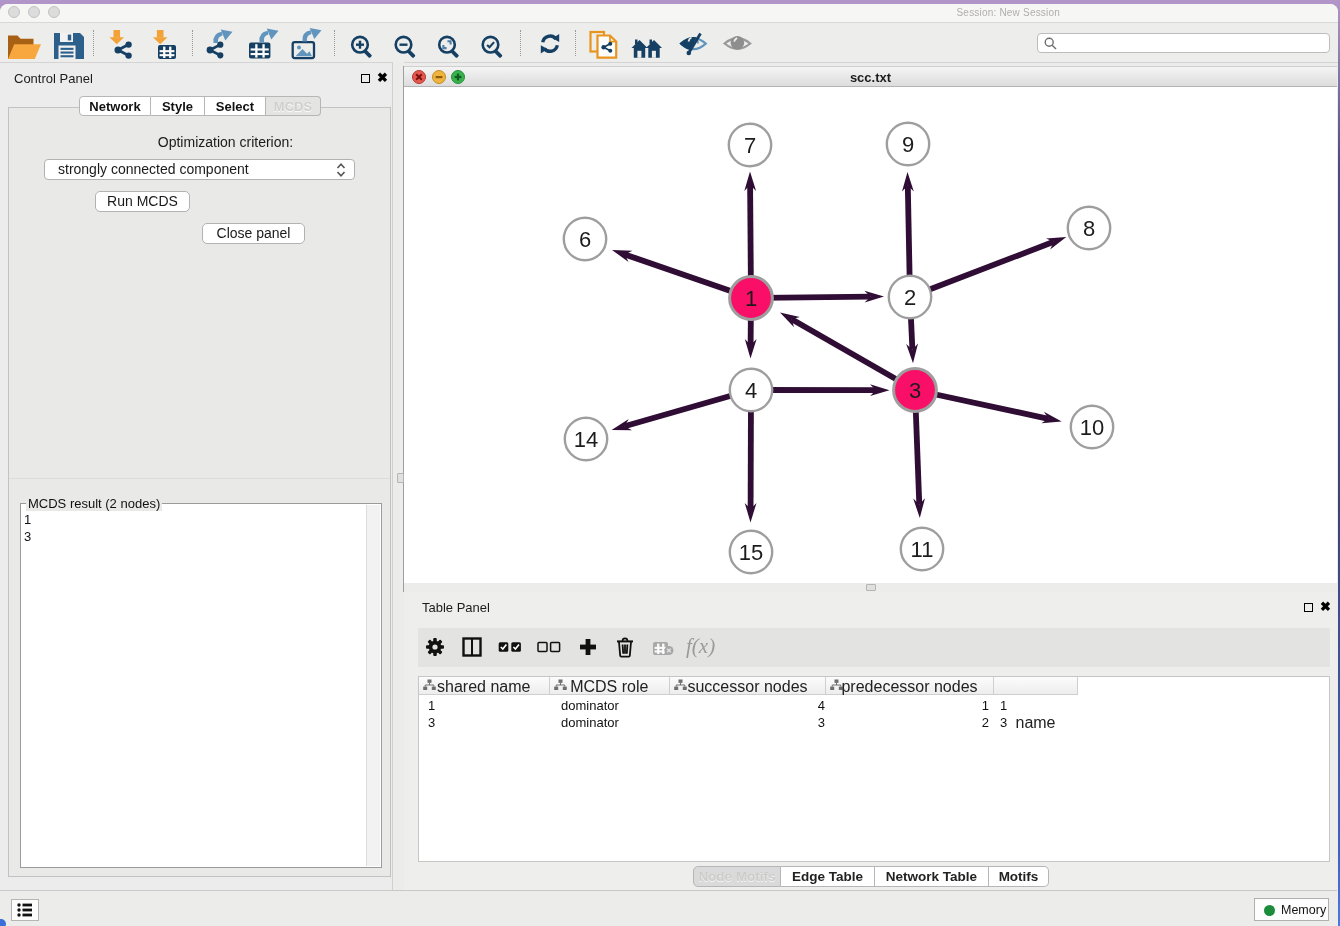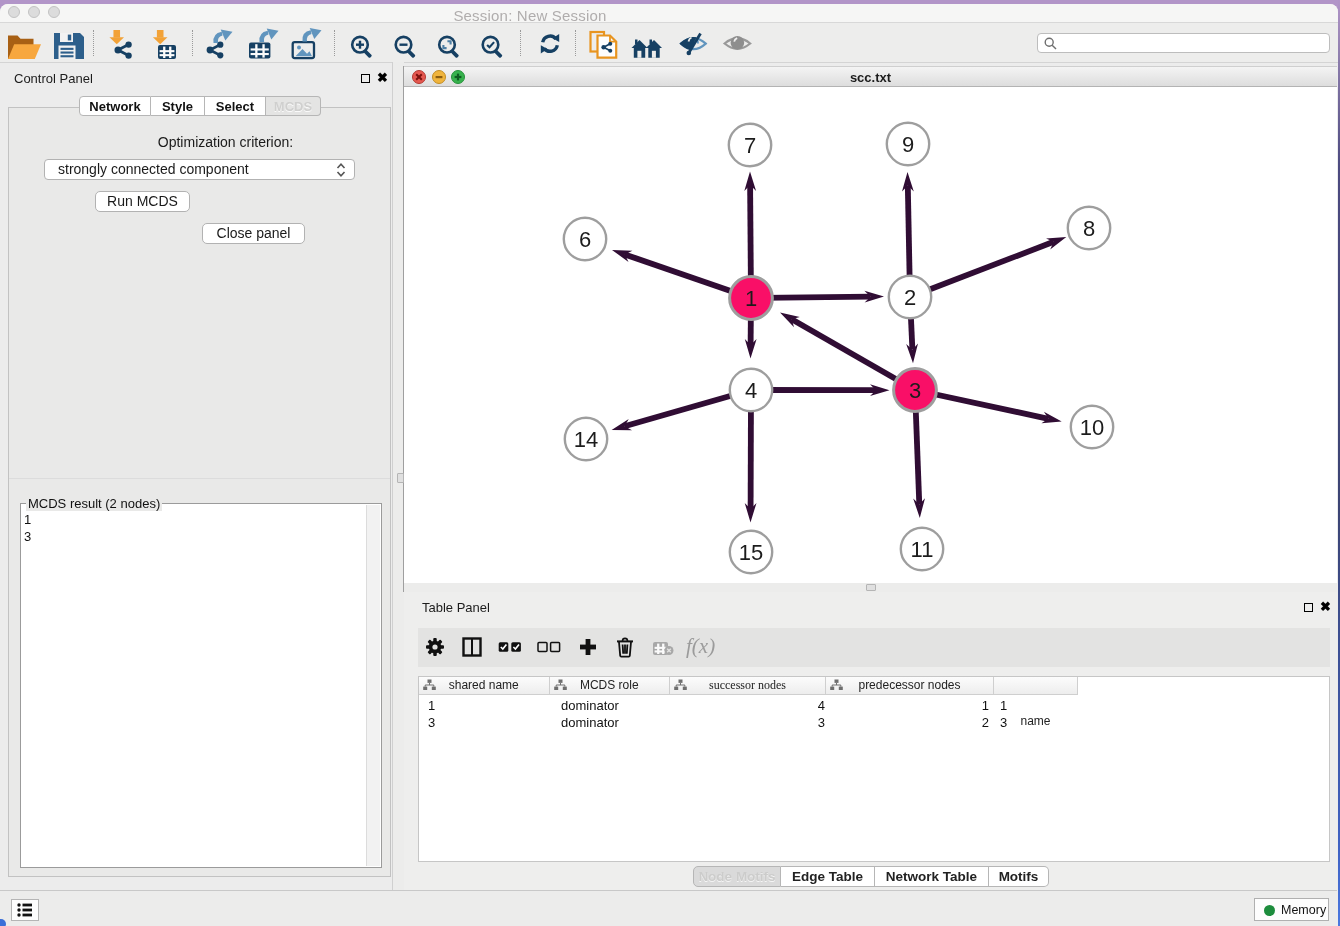--- a/index.html
+++ b/index.html
@@ -2,21 +2,21 @@
 <html><head>
 <meta charset="utf-8">
 <style>
 * { margin:0; padding:0; box-sizing:border-box; }
 html,body { width:1340px; height:926px; overflow:hidden; }
 body { font-family:"Liberation Sans", sans-serif; background:#b295c8; position:relative; -webkit-font-smoothing:antialiased; }
 .abs { position:absolute; }
 .win { left:0; top:4px; width:1338px; height:922px; background:#ececec; border-radius:8px 8px 0 0; }
 .titlebar { left:0; top:0; width:1338px; height:19px; background:#f6f6f5; border-radius:8px 8px 0 0; border-bottom:1px solid #d8d8d8;}
 .tl { width:12px; height:12px; border-radius:50%; top:2px; background:#dcdcdc; border:1px solid #c3c3c3; }
-.wtitle { top:3px; left:0; width:1060px; text-align:center; font-size:15px; color:#b0adad; letter-spacing:0.2px;}
+.wtitle { top:3px; left:0; width:1060px; text-align:right; font-size:10px; color:#b0adad; letter-spacing:0.2px;}
 .toolbar { left:0; top:19px; width:1338px; height:40px; background:#ededec; border-bottom:1px solid #d4d4d4; }
 .tsep { top:7px; width:0px; height:26px; border-left:1px dotted #9a9a9a; }
 .search { left:1037px; top:10px; width:293px; height:20px; background:#fff; border:1px solid #bdbdbd; border-radius:4px; }
 
 .cptitle { left:14px; top:67px; font-size:13px; color:#1c1c1c; }
 .cpbody { left:8px; top:103px; width:383px; height:770px; background:#e9e9e8; border:1px solid #c2c2c2; }
 .tab { top:92px; height:20px; background:#fff; border:1px solid #b6b6b6; font-size:13px; font-weight:bold; color:#111; text-align:center; line-height:19px; }
 .tabsel { background:#e4e4e3; color:#cfcfce; text-shadow:0 1px 0 #fafafa; }
 .ddl { left:44px; top:155px; width:311px; height:21px; background:#fff; border:1px solid #b2b2b2; border-radius:4px; font-size:14px; color:#1a1a1a; line-height:19px; padding-left:13px;}
 .btn { top:187px; height:21px; background:#fff; border:1px solid #b2b2b2; border-radius:5px; font-size:14px; color:#1a1a1a; text-align:center; line-height:19px; }
@@ -26,21 +26,21 @@
 .vsplit { left:392px; top:58px; width:12px; height:828px; background:#ececeb; border-left:1px solid #d0d0d0; }
 
 .nframe-tb { left:404px; top:62px; width:933px; height:21px; background:linear-gradient(#f4f4f4,#dddddd); border-top:1px solid #cfcfcf; border-bottom:1px solid #b3b3b3; }
 .canvas { left:404px; top:83px; width:933px; height:496px; background:#fff; }
 .hsplit { left:404px; top:579px; width:933px; height:9px; background:#ececeb; }
 
 .tpanel { left:404px; top:588px; width:933px; height:298px; background:#eeeeed; }
 .tptoolbar { left:14px; top:36px; width:912px; height:39px; background:#e3e3e2; }
 .ttable { left:14px; top:84px; width:912px; height:186px; background:#fff; border:1px solid #c6c6c6; }
 .thead { left:0; top:0; width:659px; height:18px; background:linear-gradient(#fcfcfc,#ededed); border-bottom:1px solid #cfcfcf; }
-.thcell { top:0; height:18px; border-right:1px solid #cfcfcf; font-size:12px; color:#222; }
+.thcell { top:0; height:18px; border-right:1px solid #cfcfcf; font-size:16px; color:#222; }
 .trow { font-size:13px; color:#111; position:absolute; }
 .btab { top:274px; height:21px; background:#fff; border:1px solid #b6b6b6; font-size:13.5px; font-weight:bold; color:#222; text-align:center; line-height:20px; }
 
 .statusbar { left:0; top:886px; width:1337px; height:36px; background:#ececeb; border-top:1px solid #c8c8c8; }
 </style>
 </head>
 <body>
 <div class="abs win">
   <div class="abs titlebar">
     <div class="abs tl" style="left:8px"></div>
@@ -400,21 +400,21 @@
           </div>
           <div class="abs thcell" style="left:251px;width:156px;">
             <svg style="position:absolute;left:4px;top:2px" width="13" height="12" viewBox="0 0 13 12">
               <g fill="#6e6e6e">
                 <rect x="4.5" y="0.5" width="4" height="3.4"></rect>
                 <rect x="0.2" y="7.6" width="4" height="3.4"></rect>
                 <rect x="8.8" y="7.6" width="4" height="3.4"></rect>
               </g>
               <path d="M6.5 4 L6.5 6 M2.2 7.6 L2.2 6 L10.8 6 L10.8 7.6" stroke="#6e6e6e" stroke-width="1" fill="none"></path>
             </svg>
-            <div style="position:absolute;left:0;right:0;top:1px;text-align:center;font-family:Liberation Serif, serif;">successor nodes</div>
+            <div style="position:absolute;left:0;right:0;top:1px;text-align:center;">successor nodes</div>
           </div>
           <div class="abs thcell" style="left:407px;width:168px;">
             <svg style="position:absolute;left:4px;top:2px" width="13" height="12" viewBox="0 0 13 12">
               <g fill="#6e6e6e">
                 <rect x="4.5" y="0.5" width="4" height="3.4"></rect>
                 <rect x="0.2" y="7.6" width="4" height="3.4"></rect>
                 <rect x="8.8" y="7.6" width="4" height="3.4"></rect>
               </g>
               <path d="M6.5 4 L6.5 6 M2.2 7.6 L2.2 6 L10.8 6 L10.8 7.6" stroke="#6e6e6e" stroke-width="1" fill="none"></path>
             </svg>

